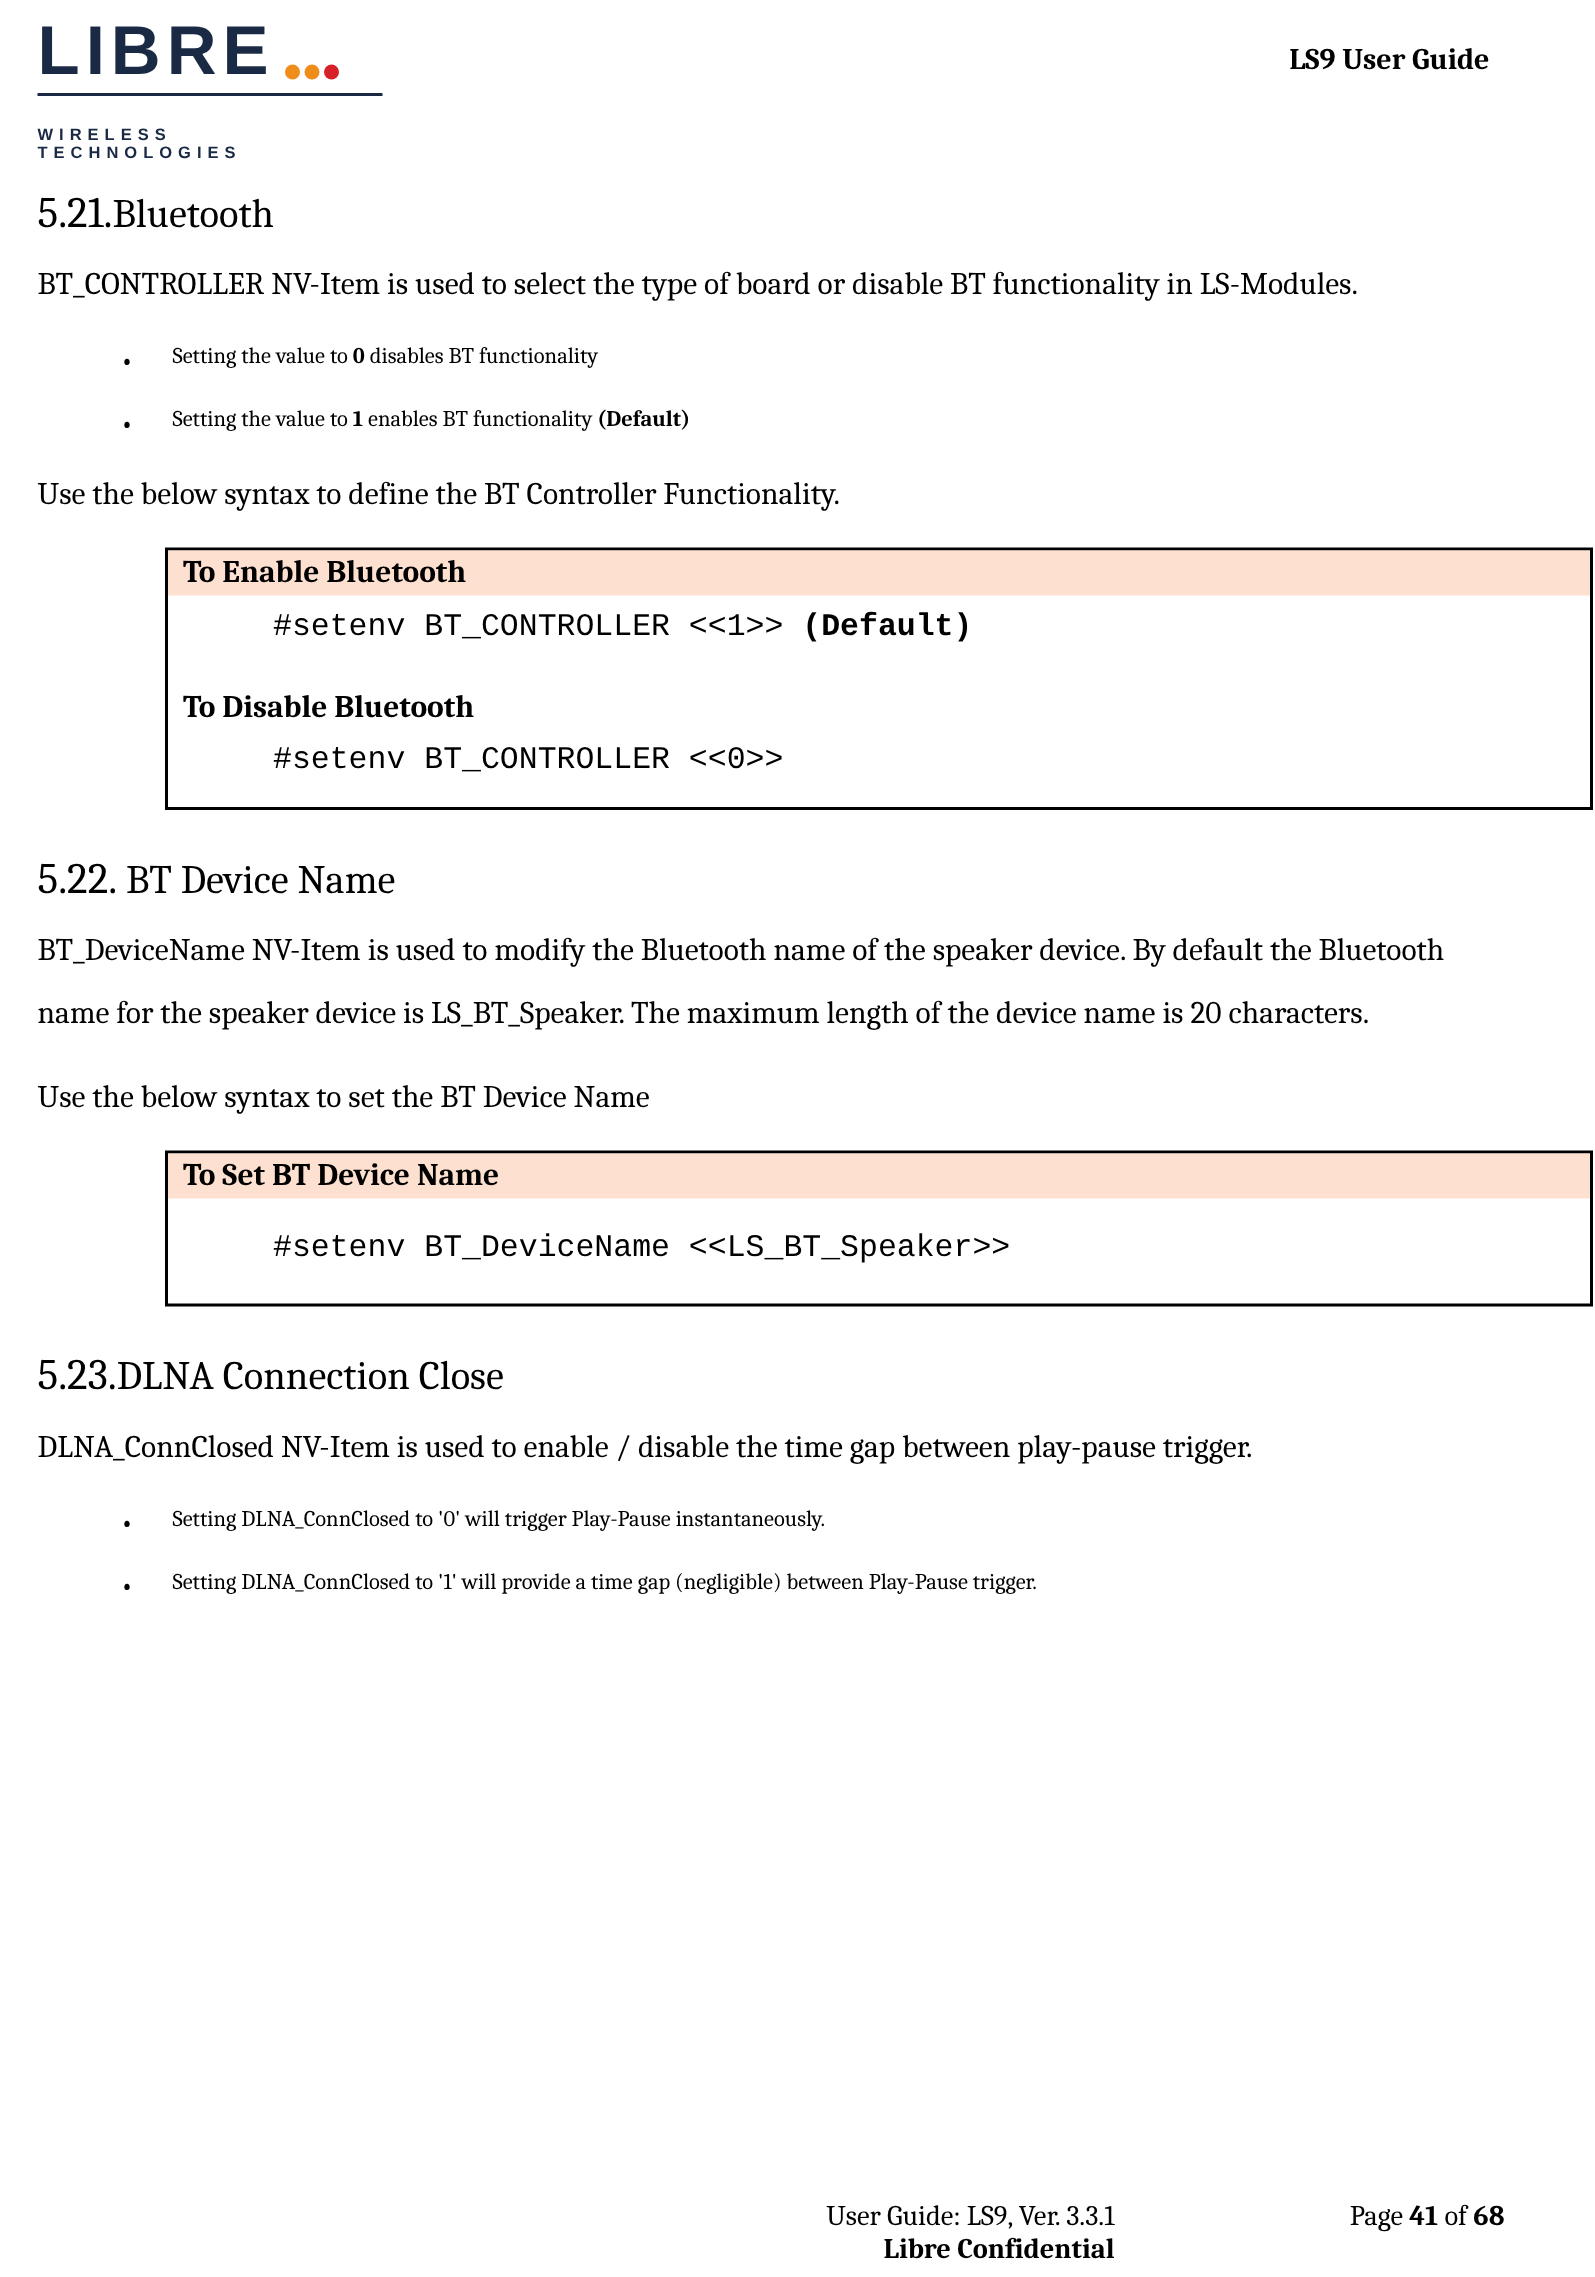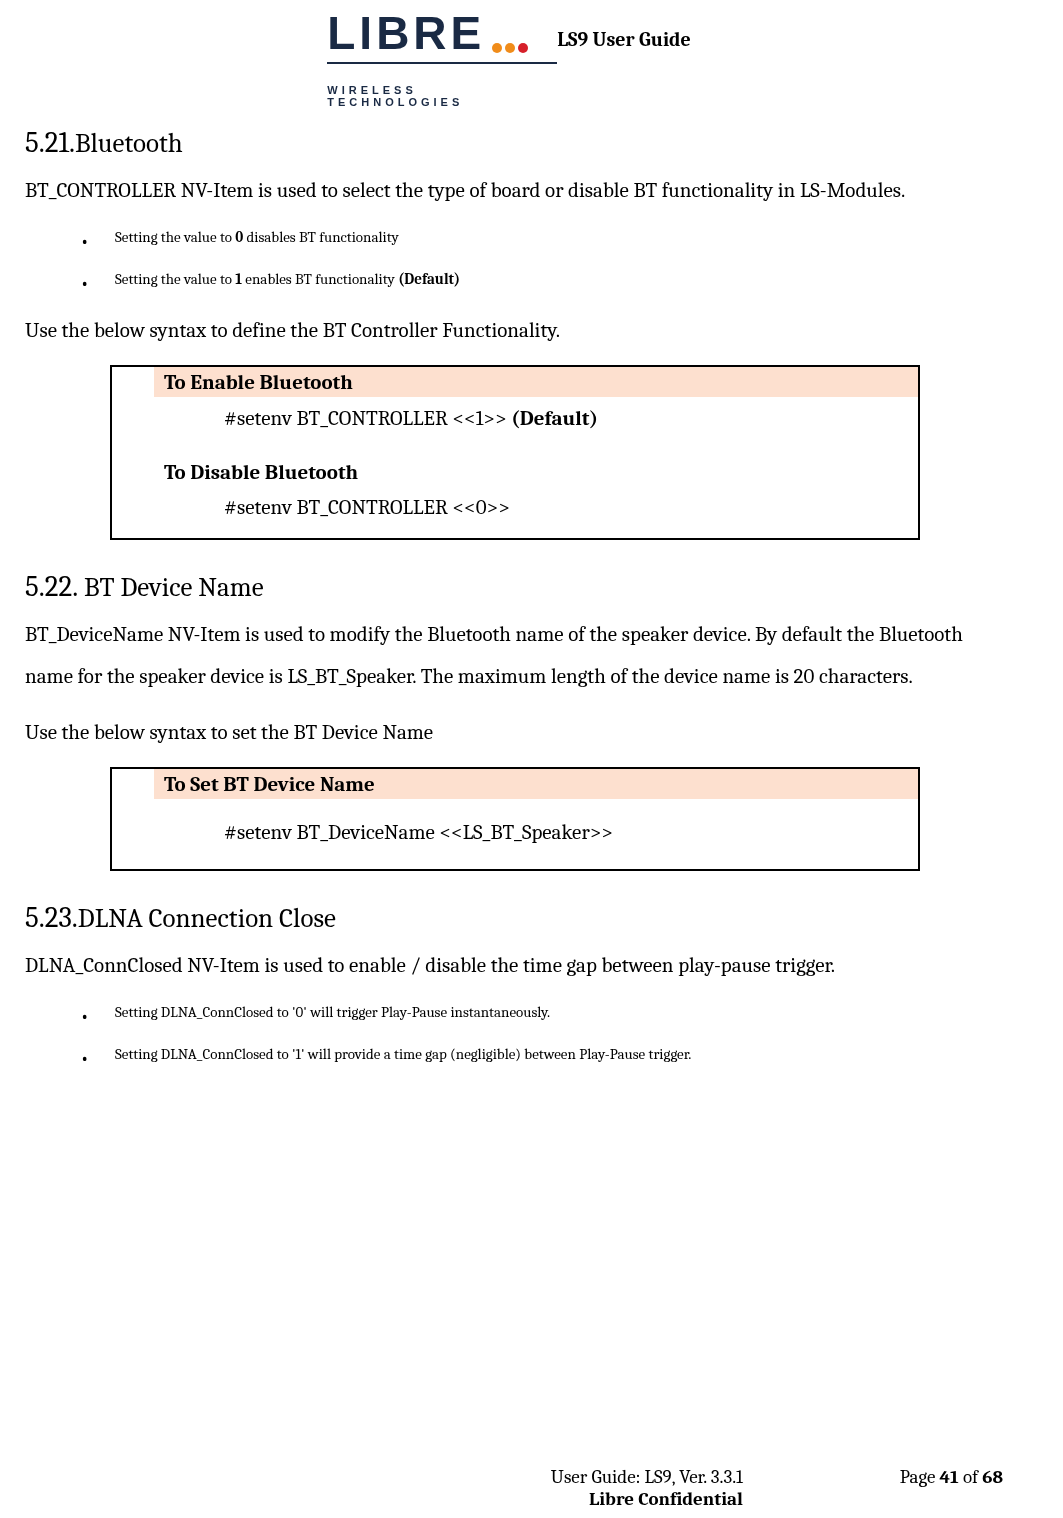--- a/index.html
+++ b/index.html
@@ -13,21 +13,21 @@
   }
   .page {
     width: 1063px;
     height: 1518px;
     position: relative;
     box-sizing: border-box;
     padding: 10px 60px 0 25px;
   }
   .header {
     display: flex;
-    justify-content: center;
+    justify-content: space-between;
     align-items: flex-start;
     margin-bottom: 18px;
   }
   .header-right {
     font-size: 20px;
     font-weight: bold;
     margin-top: 18px;
     margin-right: 10px;
   }
   .logo {
@@ -90,40 +90,40 @@
   }
   ul.bullets li::before {
     content: "•";
     position: absolute;
     left: 55px;
     top: 0;
     font-size: 21px;
   }
   .box {
     margin: 8px 14px 30px 85px;
-    width: 810px;
+    width: 952px;
     border: 2.5px solid #000;
     box-sizing: border-box;
-    padding-left: 42px;
   }
   .box-head {
     background: #fde0cf;
     font-weight: bold;
     font-size: 21px;
     padding: 3px 10px;
   }
   .box-body {
     font-size: 21px;
     padding: 4px 10px 6px 10px;
     line-height: 1.7;
   }
   .box-body .indent {
     padding-left: 60px;
     display: block;
     margin-bottom: 6px;
+    font-family: Liberation Mono, monospace;
   }
   .box-body .subhead {
     font-weight: bold;
     display: block;
     margin-top: 18px;
   }
   .footer {
     position: absolute;
     bottom: 8px;
     left: 25px;

